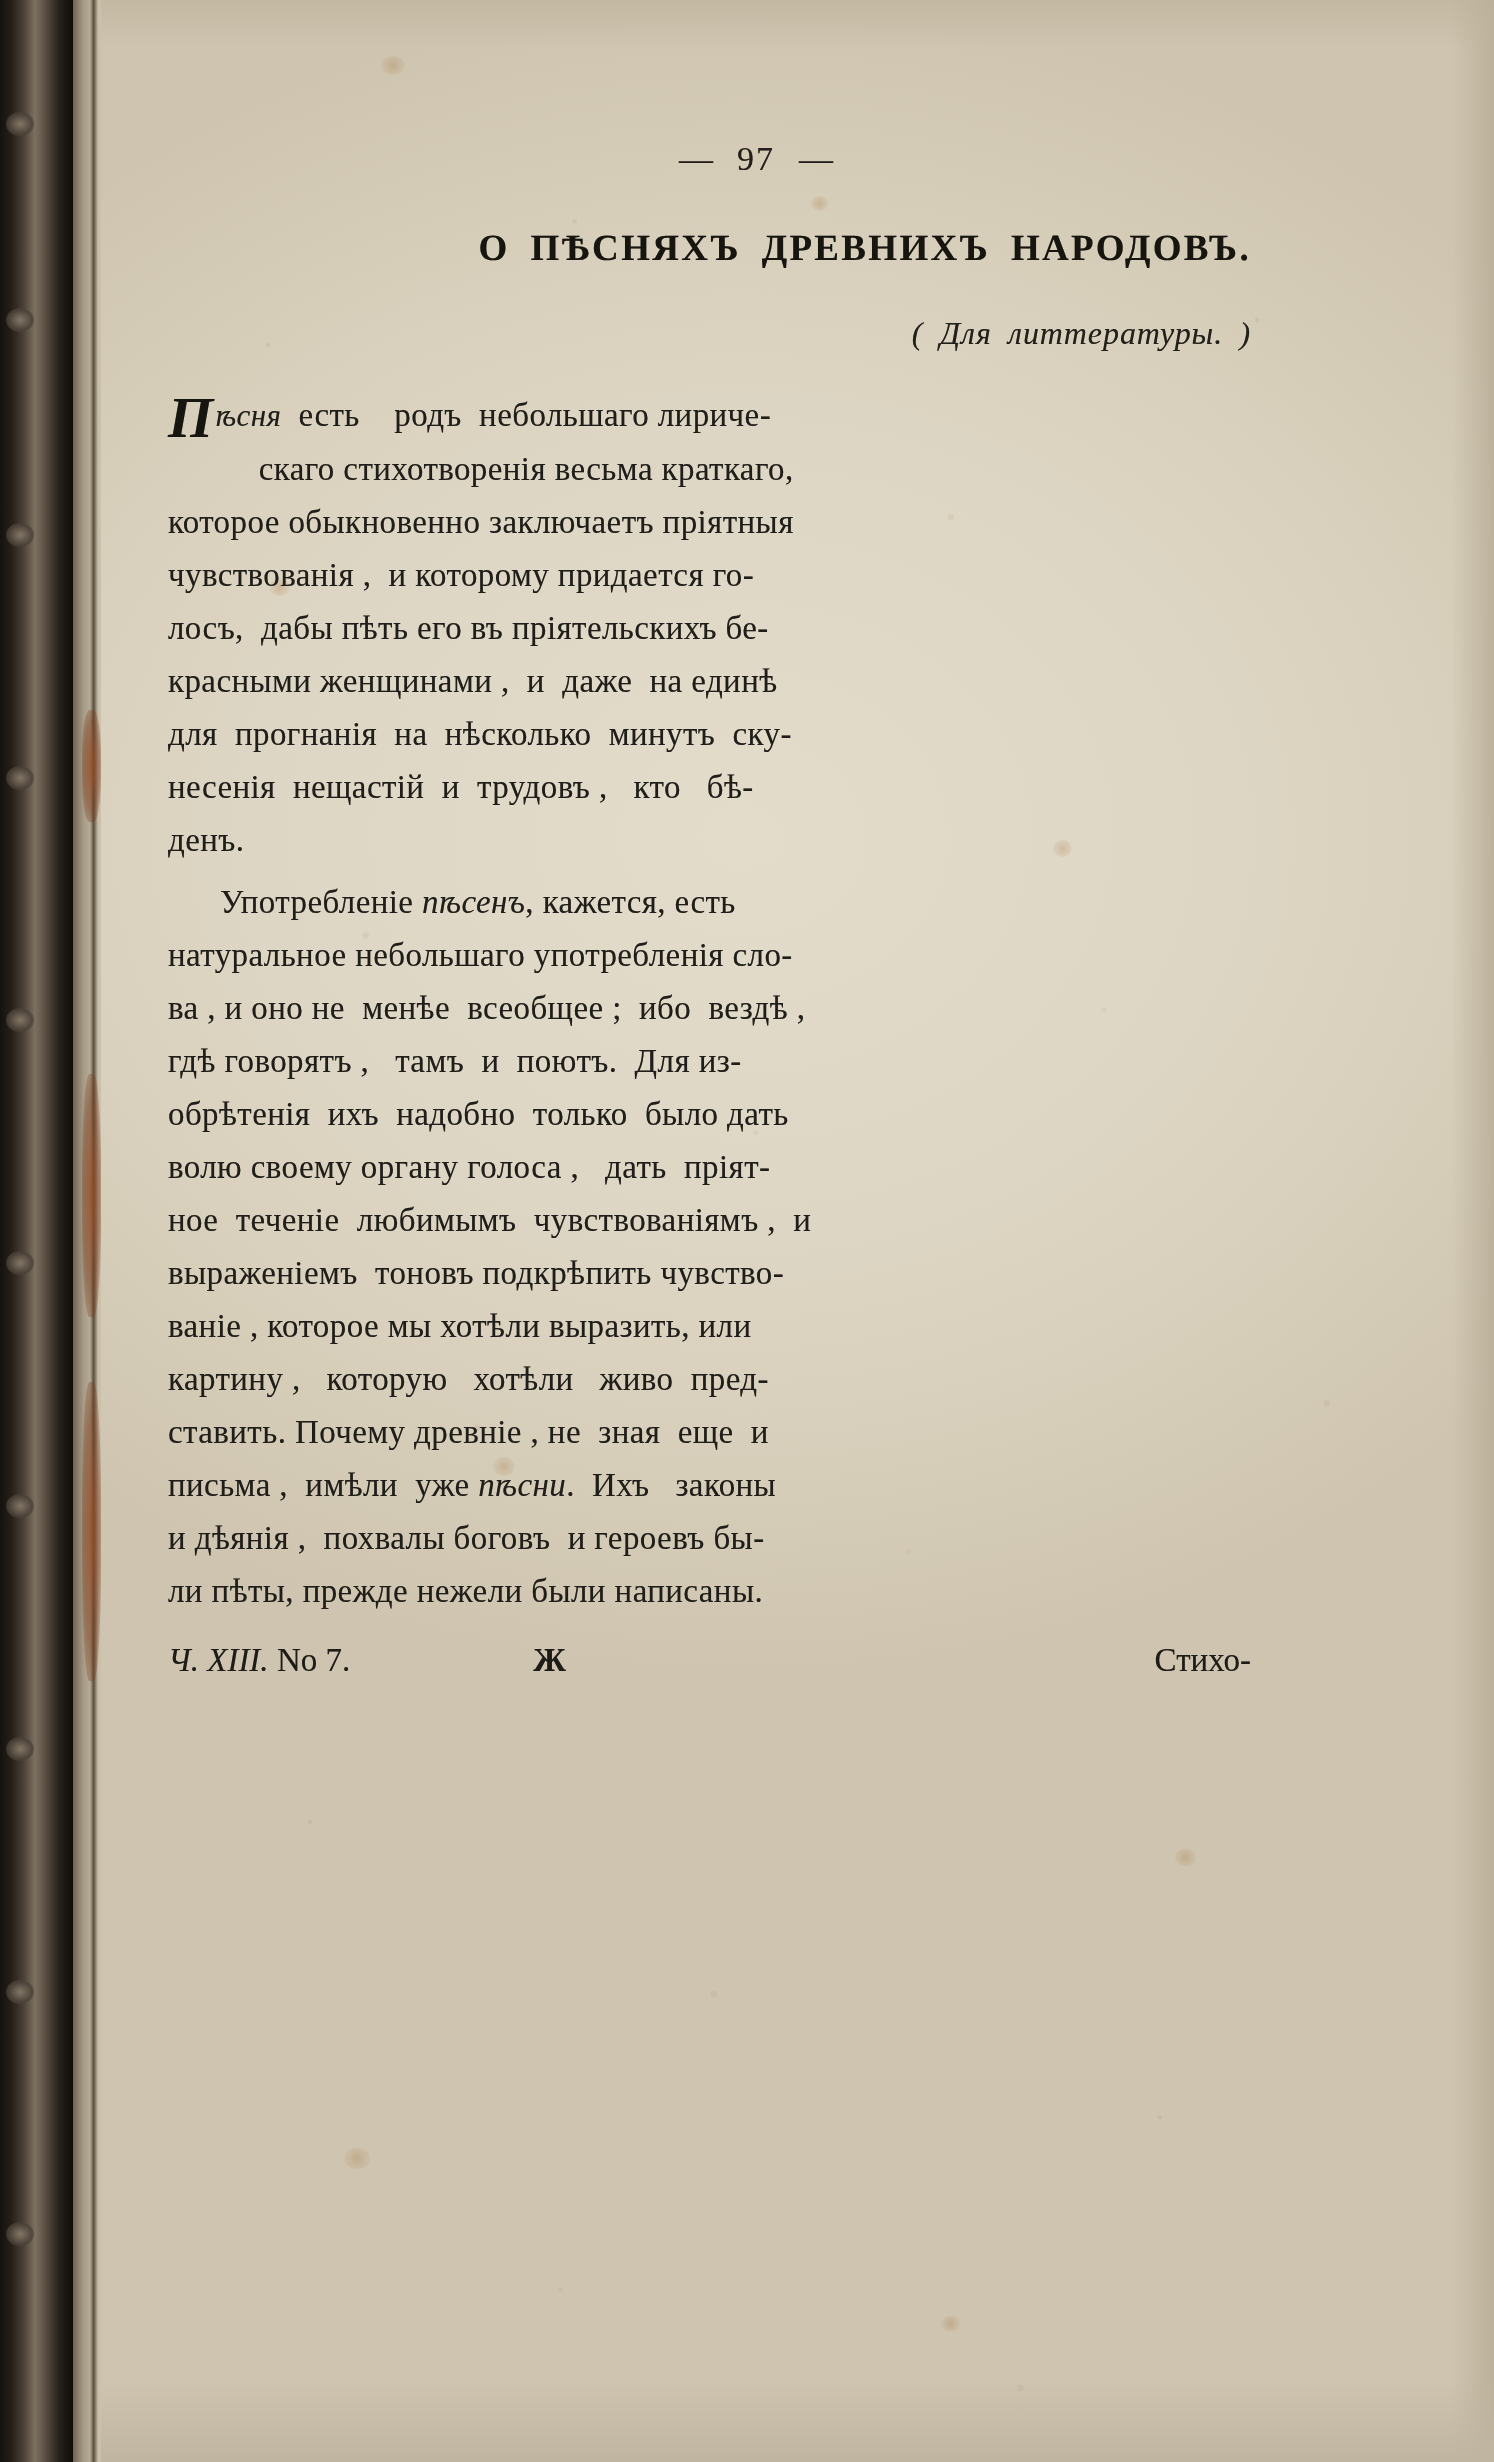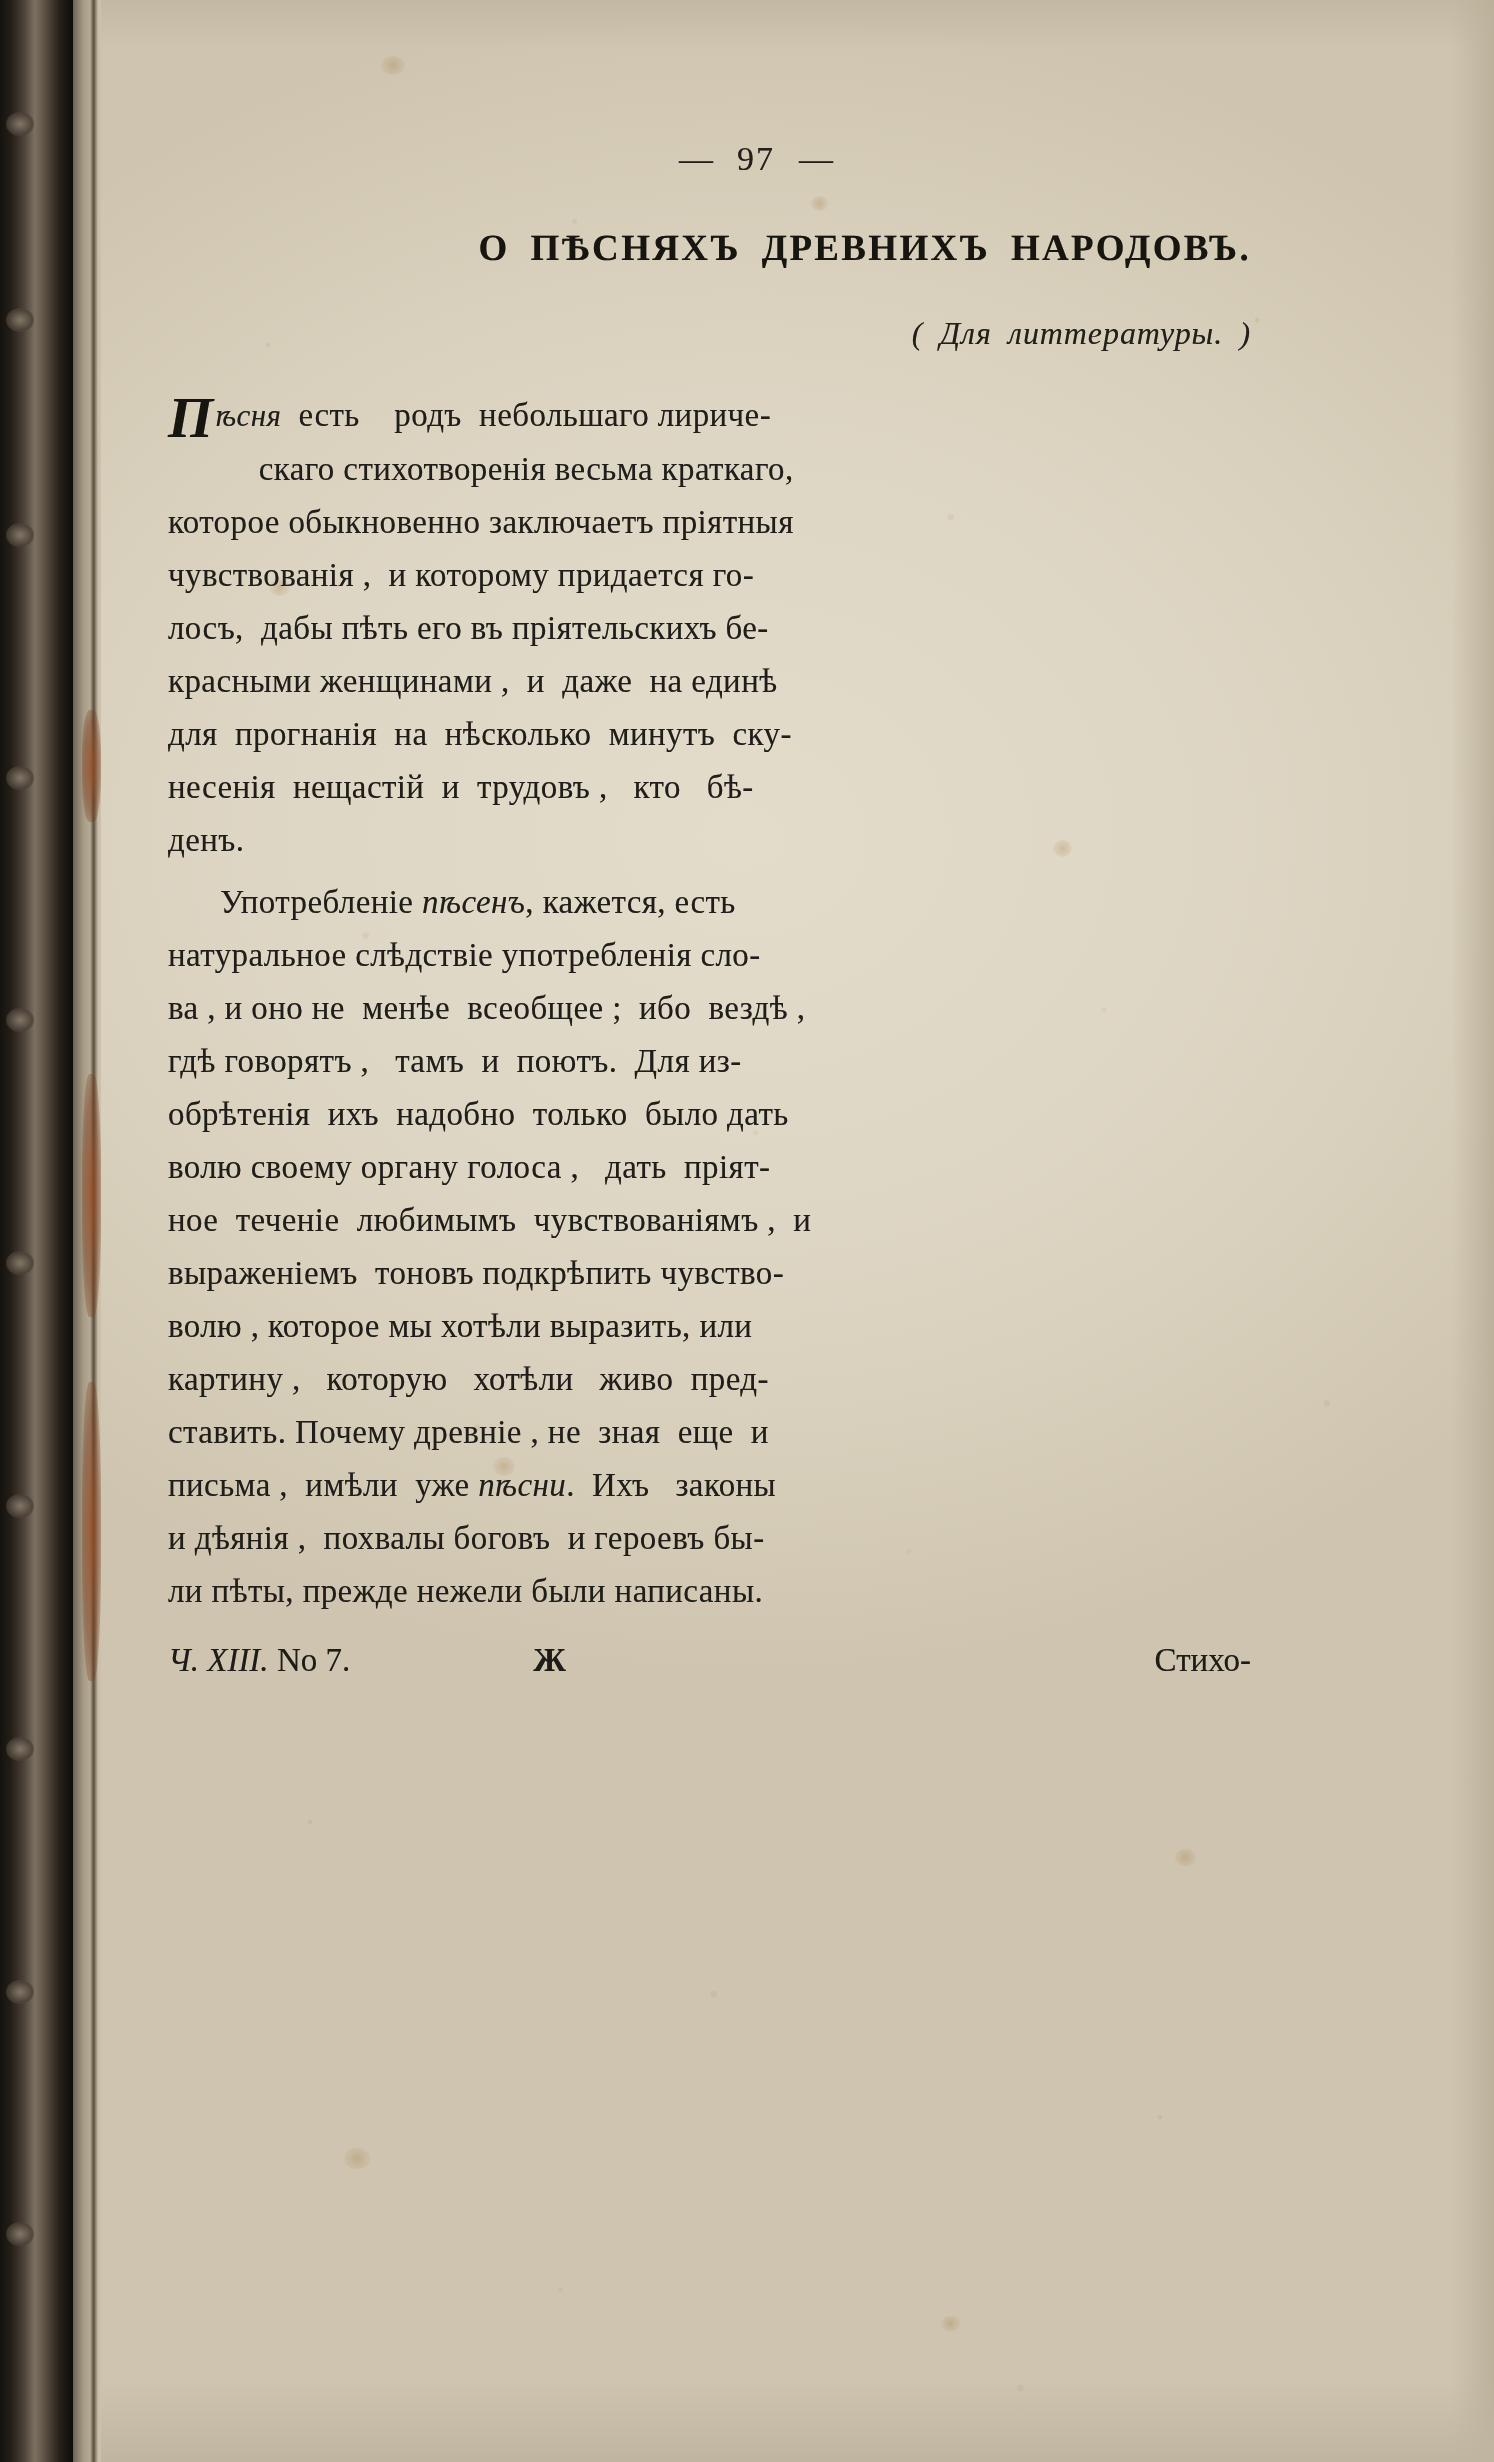--- a/index.html
+++ b/index.html
@@ -291,28 +291,28 @@
         <span class="line">чувствованія ,  и которому придается го-</span>
         <span class="line">лосъ,  дабы пѣть его въ пріятельскихъ бе-</span>
         <span class="line">красными женщинами ,  и  даже  на единѣ</span>
         <span class="line">для  прогнанія  на  нѣсколько  минутъ  ску-</span>
         <span class="line">несенія  нещастій  и  трудовъ ,   кто   бѣ-</span>
         <span class="line">денъ.</span>
       </p>
 
       <p class="para">
         <span class="line"><span>      Употребленіе </span><span class="ital">пѣсенъ</span><span>, кажется, есть</span></span>
-        <span class="line">натуральное слѣдствіе употребленія сло-</span>
+        <span class="line">натуральное небольшаго употребленія сло-</span>
         <span class="line">ва , и оно не  менѣе  всеобщее ;  ибо  вездѣ ,</span>
         <span class="line">гдѣ говорятъ ,   тамъ  и  поютъ.  Для из-</span>
         <span class="line">обрѣтенія  ихъ  надобно  только  было дать</span>
         <span class="line">волю своему органу голоса ,   дать  пріят-</span>
         <span class="line">ное  теченіе  любимымъ  чувствованіямъ ,  и</span>
         <span class="line">выраженіемъ  тоновъ подкрѣпить чувство-</span>
-        <span class="line">волю , которое мы хотѣли выразить, или</span>
+        <span class="line">ваніе , которое мы хотѣли выразить, или</span>
         <span class="line">картину ,   которую   хотѣли   живо  пред-</span>
         <span class="line">ставить. Почему древніе , не  зная  еще  и</span>
         <span class="line"><span>письма ,  имѣли  уже </span><span class="ital">пѣсни</span><span>.  Ихъ   законы</span></span>
         <span class="line">и дѣянія ,  похвалы боговъ  и героевъ бы-</span>
         <span class="line">ли пѣты, прежде нежели были написаны.</span>
       </p>
 
       <div class="footer">
         <span class="sig-part">Ч. XIII.</span>
           <span class="sig-no"> No 7.</span>

